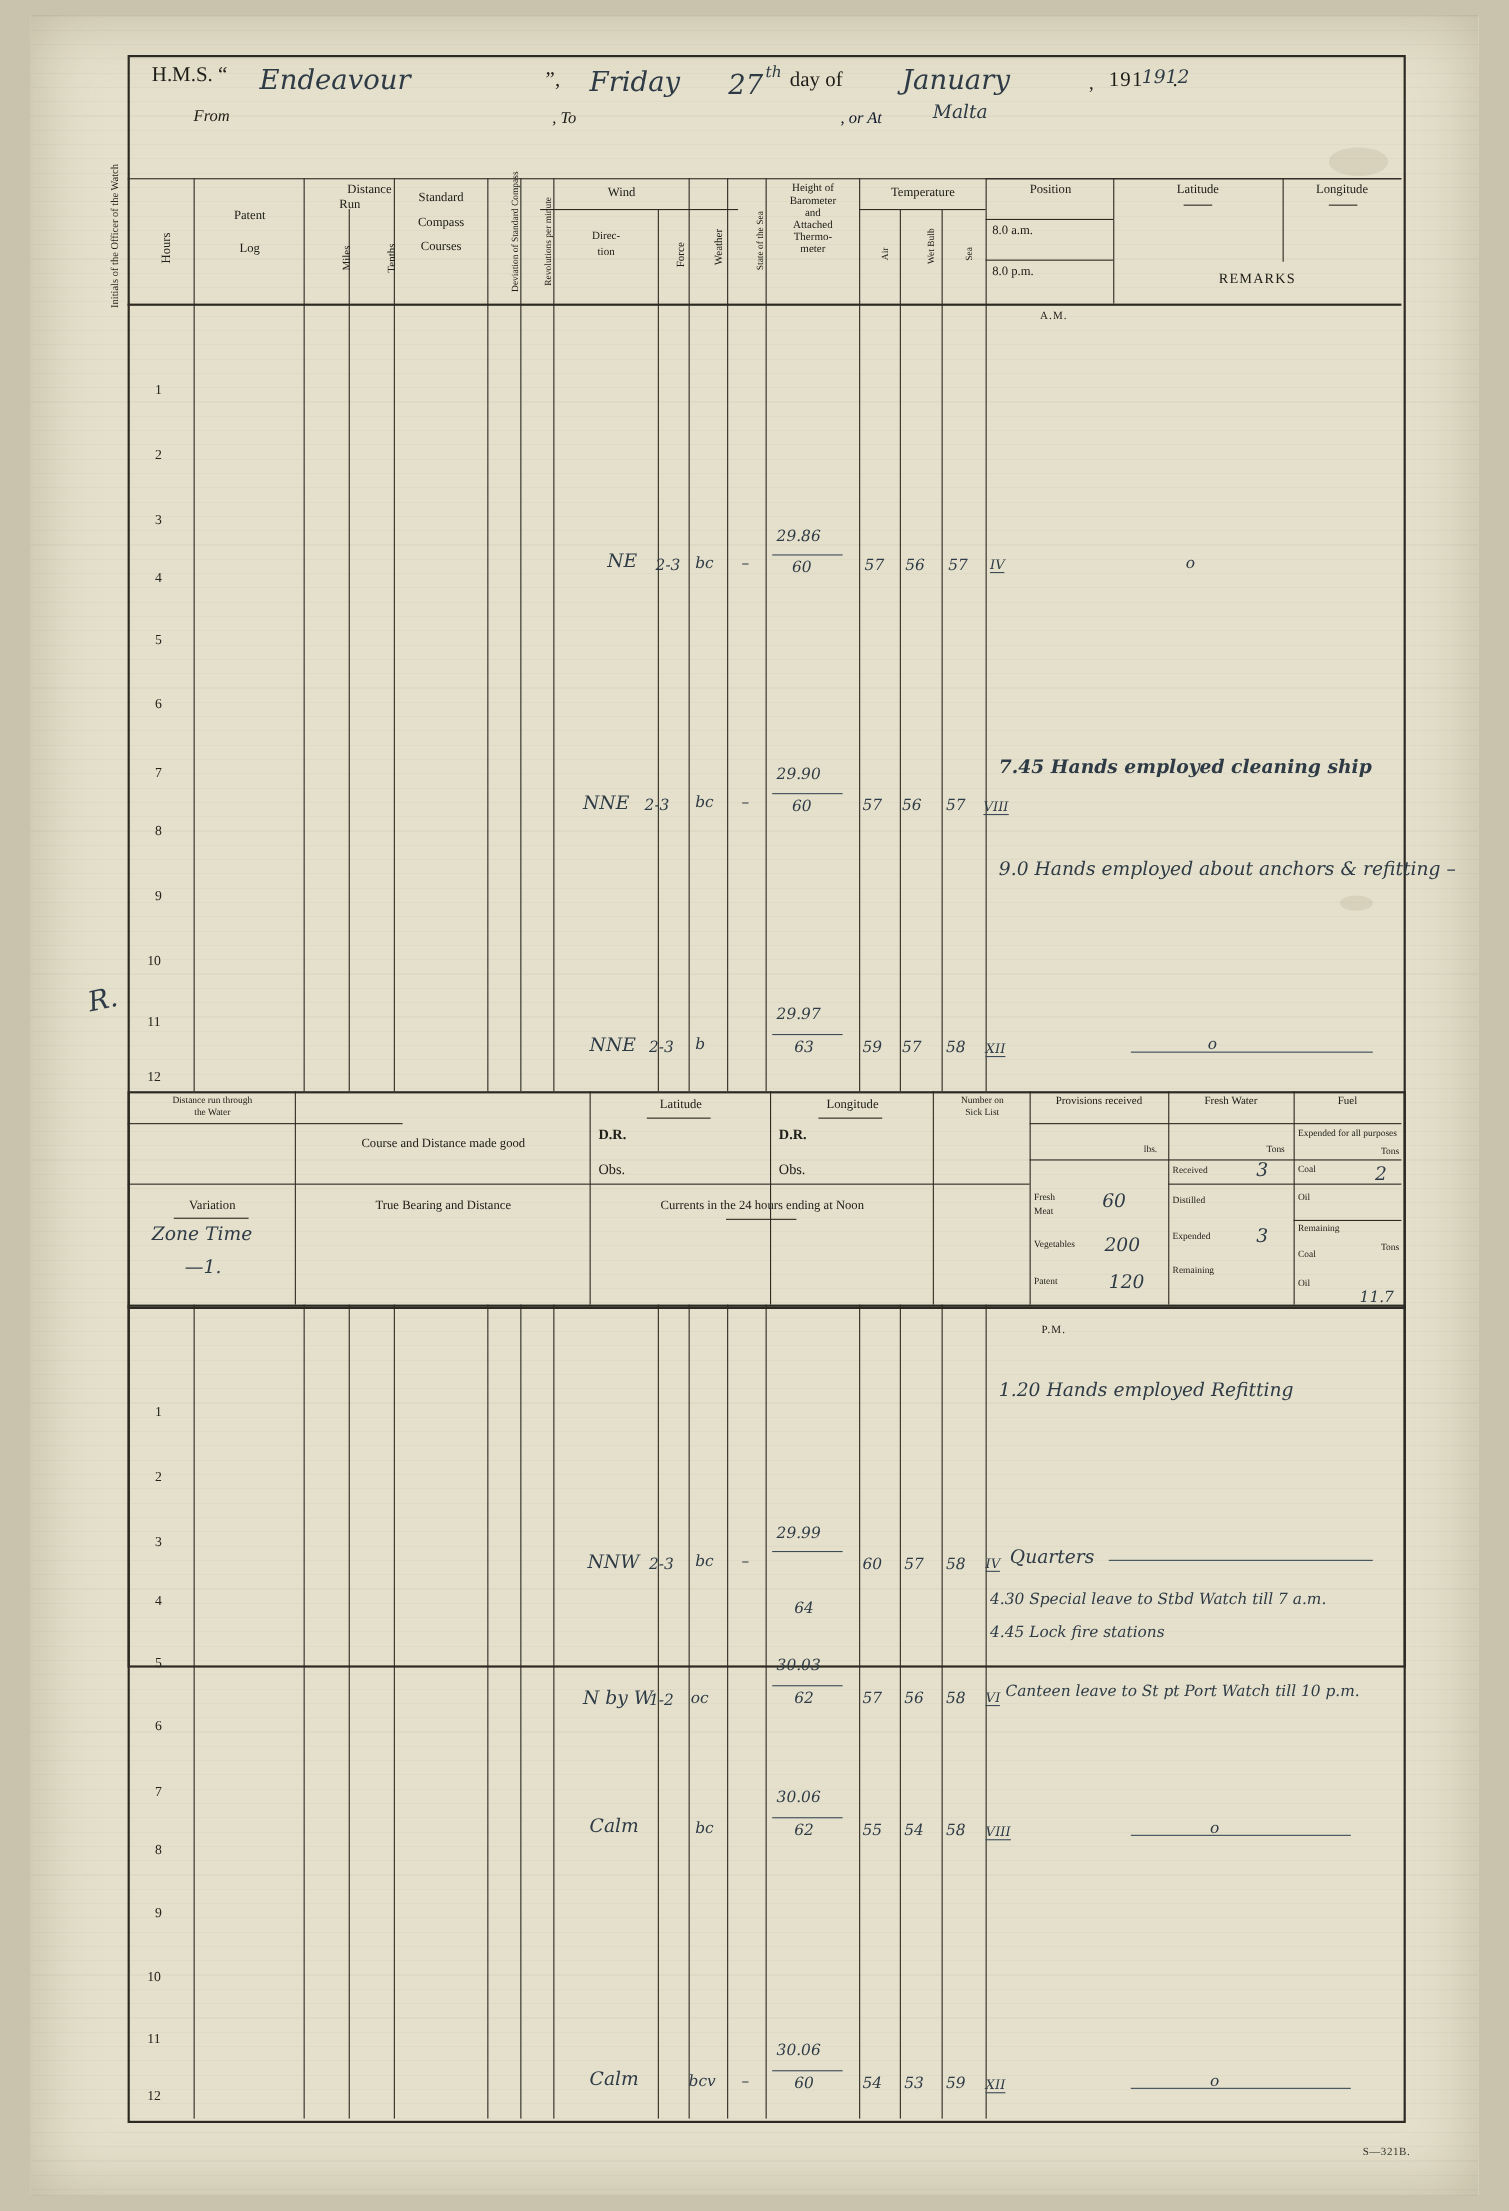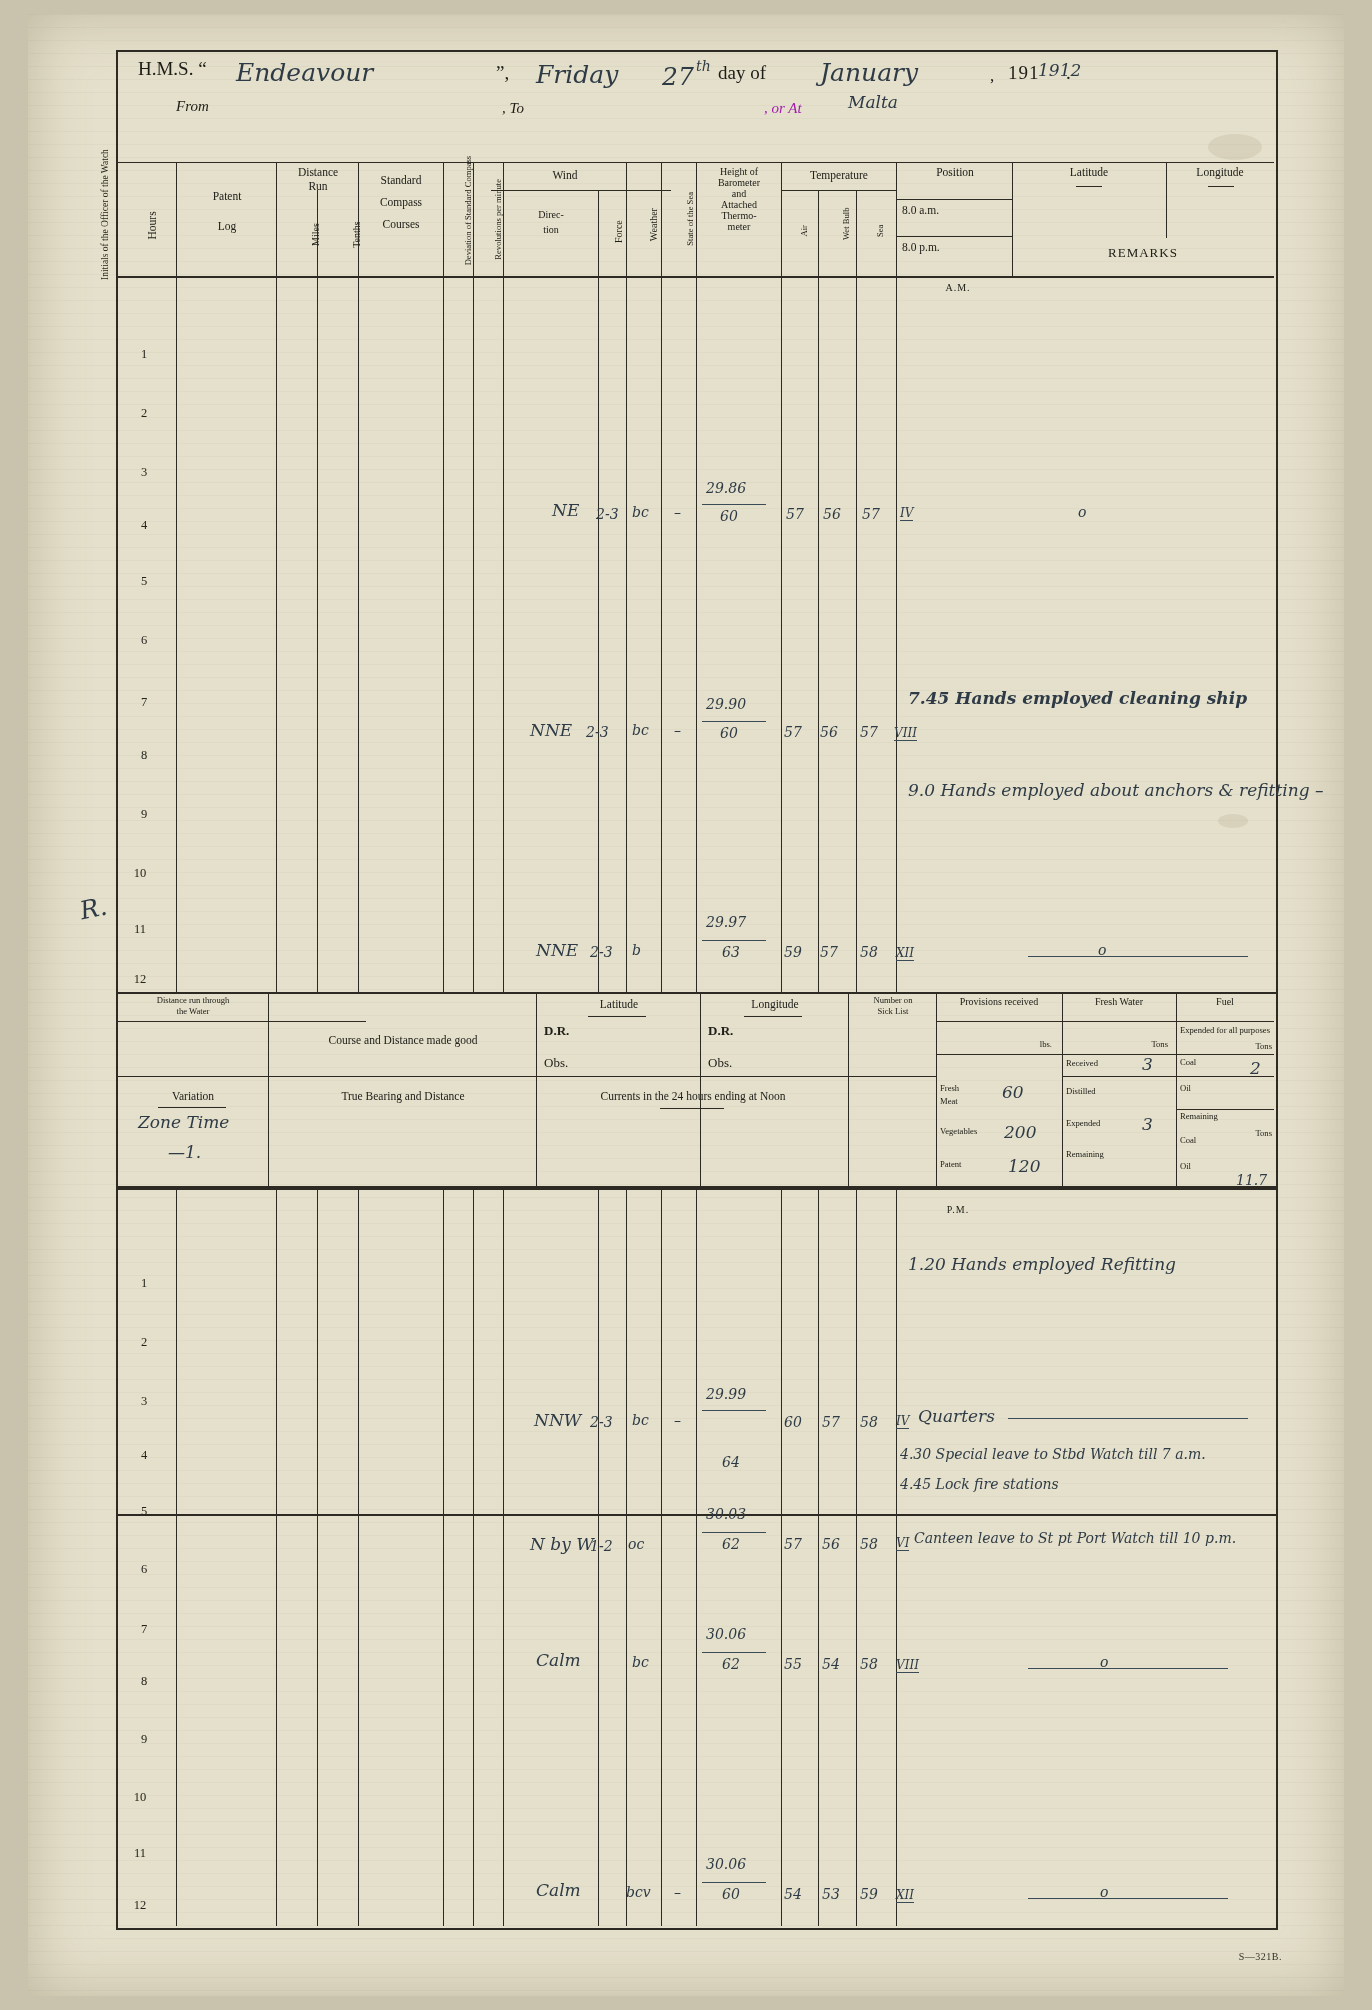--- a/index.html
+++ b/index.html
@@ -58,21 +58,21 @@
     <div class="hw hwsm" style="left:668px;top:44px;">th</div>
     <div style="position:absolute;left:690px;top:48px;font-size:19px;color:#1d1d18;">day of</div>
     <div class="hw hwbig" style="left:792px;top:44px;">January</div>
     <div style="position:absolute;left:962px;top:52px;font-size:17px;color:#1d1d18;">,</div>
     <div style="position:absolute;left:980px;top:48px;font-size:19px;color:#1d1d18;letter-spacing:1px;">191</div>
     <div class="hw hwmid" style="left:1010px;top:46px;">1912</div>
     <div style="position:absolute;left:1038px;top:48px;font-size:19px;color:#1d1d18;">.</div>
 
     <div style="position:absolute;left:148px;top:84px;font-size:15px;font-style:italic;color:#1d1d18;">From</div>
     <div style="position:absolute;left:474px;top:86px;font-size:15px;font-style:italic;color:#1d1d18;">, To</div>
-    <div style="position:absolute;left:736px;top:86px;font-size:15px;font-style:italic;color:#a21caf;">, or At</div>
+    <div style="position:absolute;left:736px;top:86px;font-size:15px;font-style:italic;color:#0f172a;">, or At</div>
     <div class="hw hwmid" style="left:820px;top:78px;">Malta</div>
 
     <div class="frame"></div>
 
     <div class="hline" style="left:88px;top:148px;width:1158px;"></div>
     <div class="hline" style="left:463px;top:176px;width:180px;"></div>
     <div class="hline" style="left:753px;top:176px;width:115px;"></div>
     <div class="hline" style="left:868px;top:148px;width:378px;"></div>
     <div class="hline" style="left:868px;top:185px;width:116px;"></div>
     <div class="hline" style="left:868px;top:222px;width:116px;"></div>
@@ -92,21 +92,21 @@
     <div class="vline" style="left:753px;top:148px;height:830px;"></div>
     <div class="vline" style="left:790px;top:176px;height:802px;"></div>
     <div class="vline" style="left:828px;top:176px;height:802px;"></div>
     <div class="vline" style="left:868px;top:148px;height:830px;"></div>
     <div class="vline" style="left:984px;top:148px;height:114px;"></div>
     <div class="vline" style="left:1138px;top:148px;height:76px;"></div>
 
     <div class="lbl rot" style="left:96px;top:205px;width:56px;">Hours</div>
     <div class="lbl" style="left:152px;top:176px;width:94px;">Patent</div>
     <div class="lbl" style="left:152px;top:206px;width:94px;text-align:center;">Log</div>
-    <div class="lbl" style="left:252px;top:152px;width:76px;">Distance</div>
+    <div class="lbl" style="left:252px;top:152px;width:76px;text-align:right;">Distance</div>
     <div class="lbl" style="left:252px;top:166px;width:76px;">Run</div>
     <div class="lbl rot sm" style="left:250px;top:215px;width:76px;">Miles</div>
     <div class="lbl rot sm" style="left:291px;top:215px;width:76px;">Tenths</div>
     <div class="lbl" style="left:332px;top:160px;width:82px;">Standard</div>
     <div class="lbl" style="left:332px;top:182px;width:82px;">Compass</div>
     <div class="lbl" style="left:332px;top:204px;width:82px;">Courses</div>
     <div class="lbl rot xs" style="left:394px;top:200px;width:92px;line-height:1.25;">Deviation of Standard Compass</div>
     <div class="lbl rot xs" style="left:424px;top:200px;width:92px;line-height:1.25;">Revolutions per minute</div>
     <div class="lbl" style="left:478px;top:155px;width:118px;">Wind</div>
     <div class="lbl sm" style="left:478px;top:195px;width:90px;">Direc-</div>

